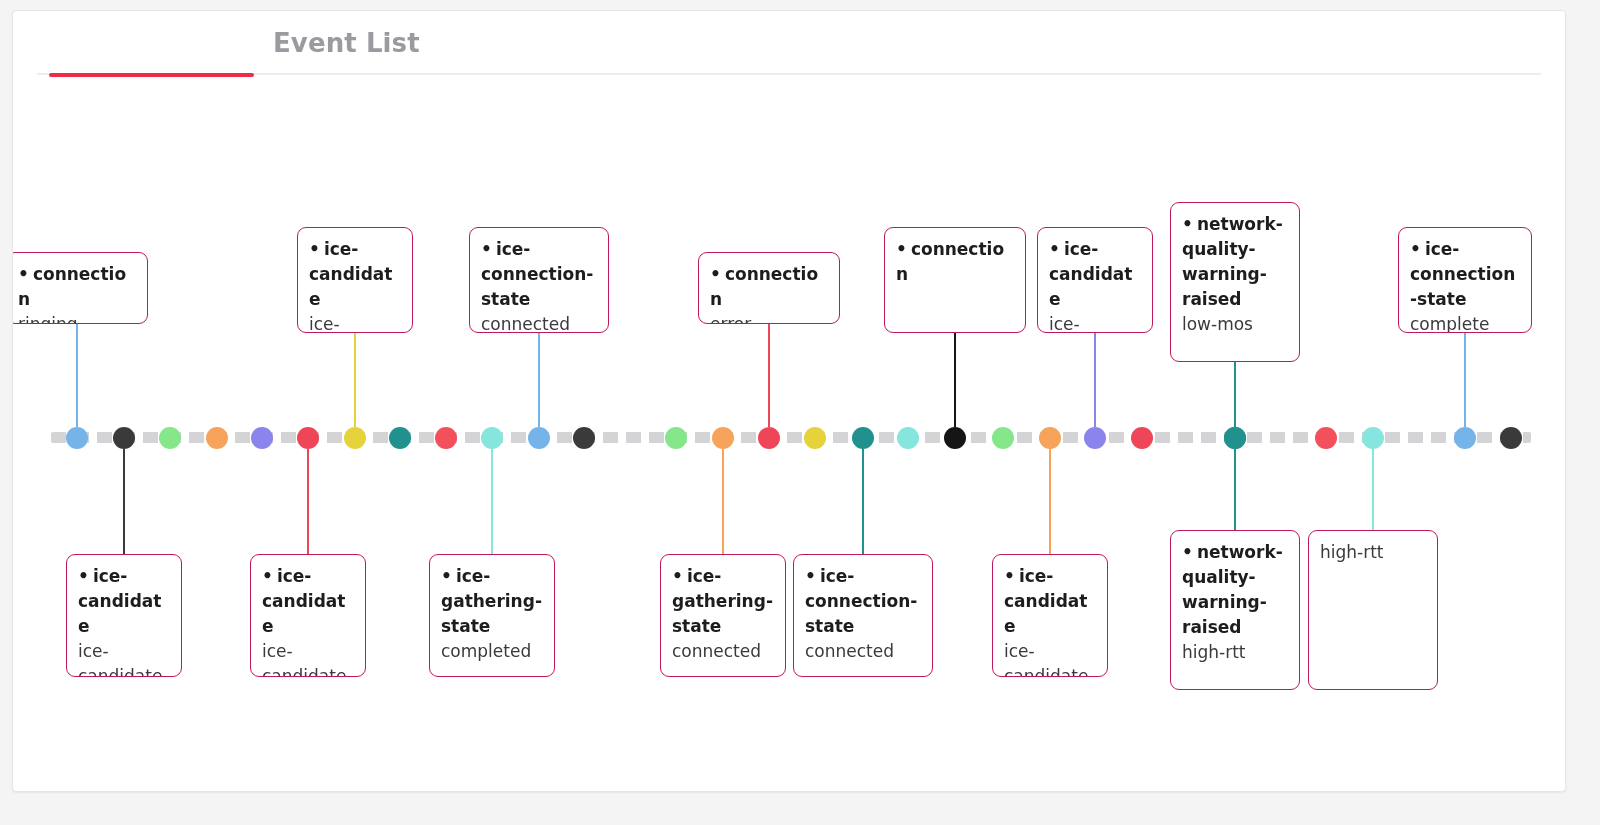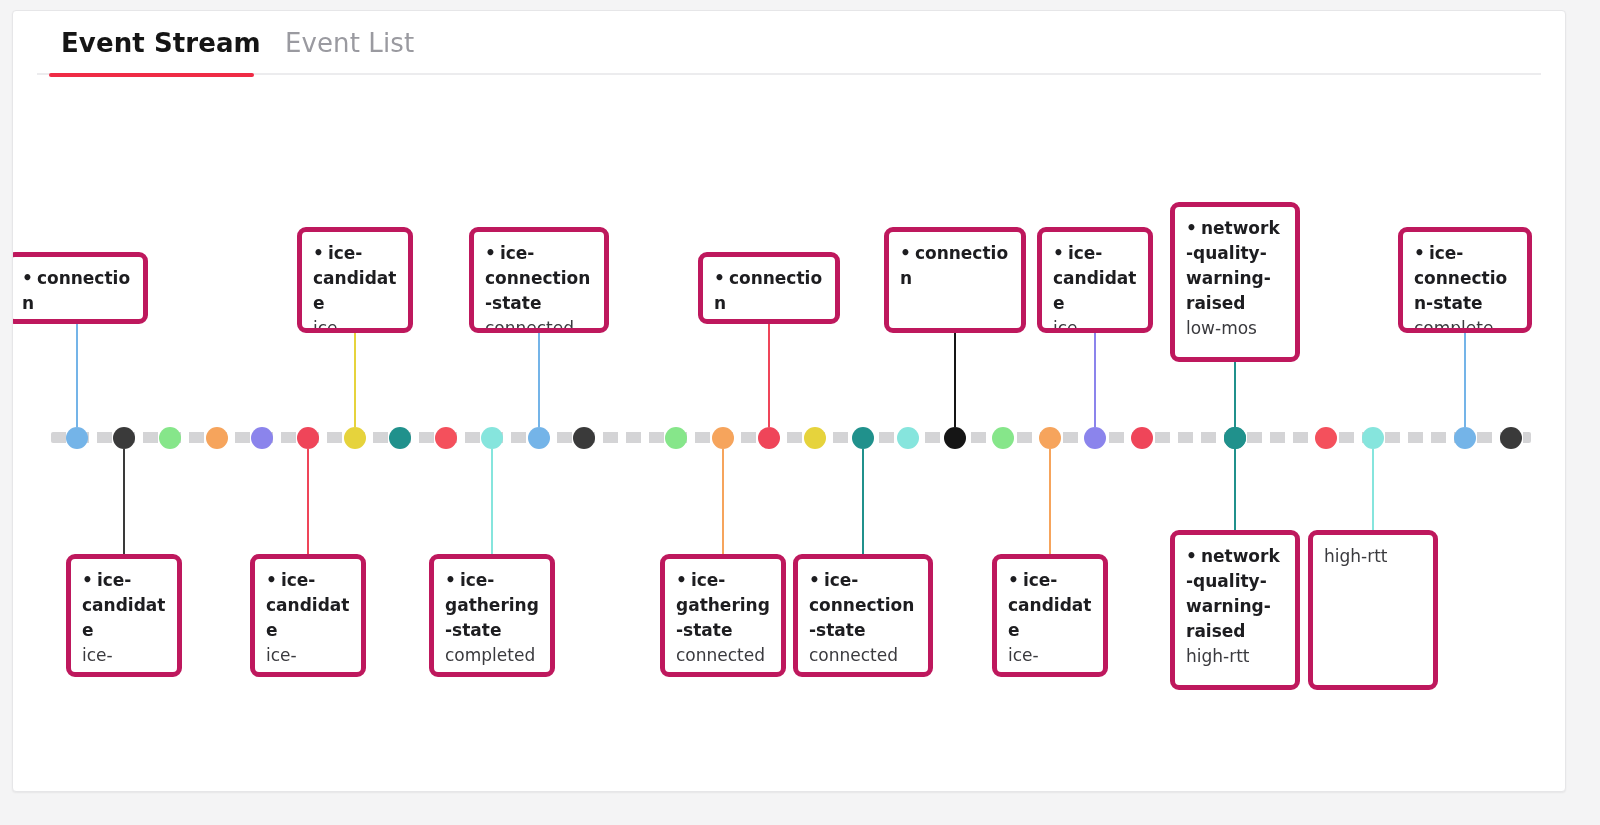--- a/index.html
+++ b/index.html
@@ -34,23 +34,23 @@
     letter-spacing:.1px;
     white-space:nowrap;
     cursor:pointer;
   }
   .tab.active{
     left:48px;
     color:#151515;
     font-weight:600;
   }
   .tab.inactive{
-    left:272px;
+    left:260px;
     color:#9a9aa0;
-    font-weight:400;
+    font-weight:700;
   }
   .tab-underline{
     position:absolute;left:36px;top:62px;
     width:205px;height:4px;
     background:#ef2b45;
     border-radius:2px;
   }
   
   #timeline{
     position:absolute;left:0;top:0;width:1552px;height:780px;
@@ -72,21 +72,21 @@
     transform:translate(-50%,-50%);
   }
   .conn{
     position:absolute;
     width:2px;
     transform:translateX(-50%);
   }
   .card{
     position:absolute;
     background:#ffffff;
-    border:5px solid #be185d;
+    border:1px solid #be185d;
     border-radius:9px;
     box-sizing:border-box;
     padding:9px 11px 11px 11px;
     transform:translateX(-50%);
     font-size:17px;
     line-height:25px;
     color:#2b2b2e;
     overflow:hidden;
   }
   .card .ev-type{
@@ -106,21 +106,20 @@
     word-break:break-word;
   }
 </style>
 </head>
 <body>
 
 <div id="panel">
 
   <div id="tabbar">
     <div class="tabline"></div>
-    <div class="tab active">Event Stream</div>
     <div class="tab inactive">Event List</div>
     <div class="tab-underline"></div>
   </div>
 
   <div id="timeline">
     <div id="axis"></div>
     <div id="nodes">
         <div class="dot" style="left: 64px; top: 427px; width: 22px; height: 22px; background: rgb(116, 180, 232);"></div>
         <div class="card" style="left: 64px; top: 241px; width: 142px; height: 72px;">
           <span class="ev-type"><span class="bullet">•</span><span>connection</span></span>

